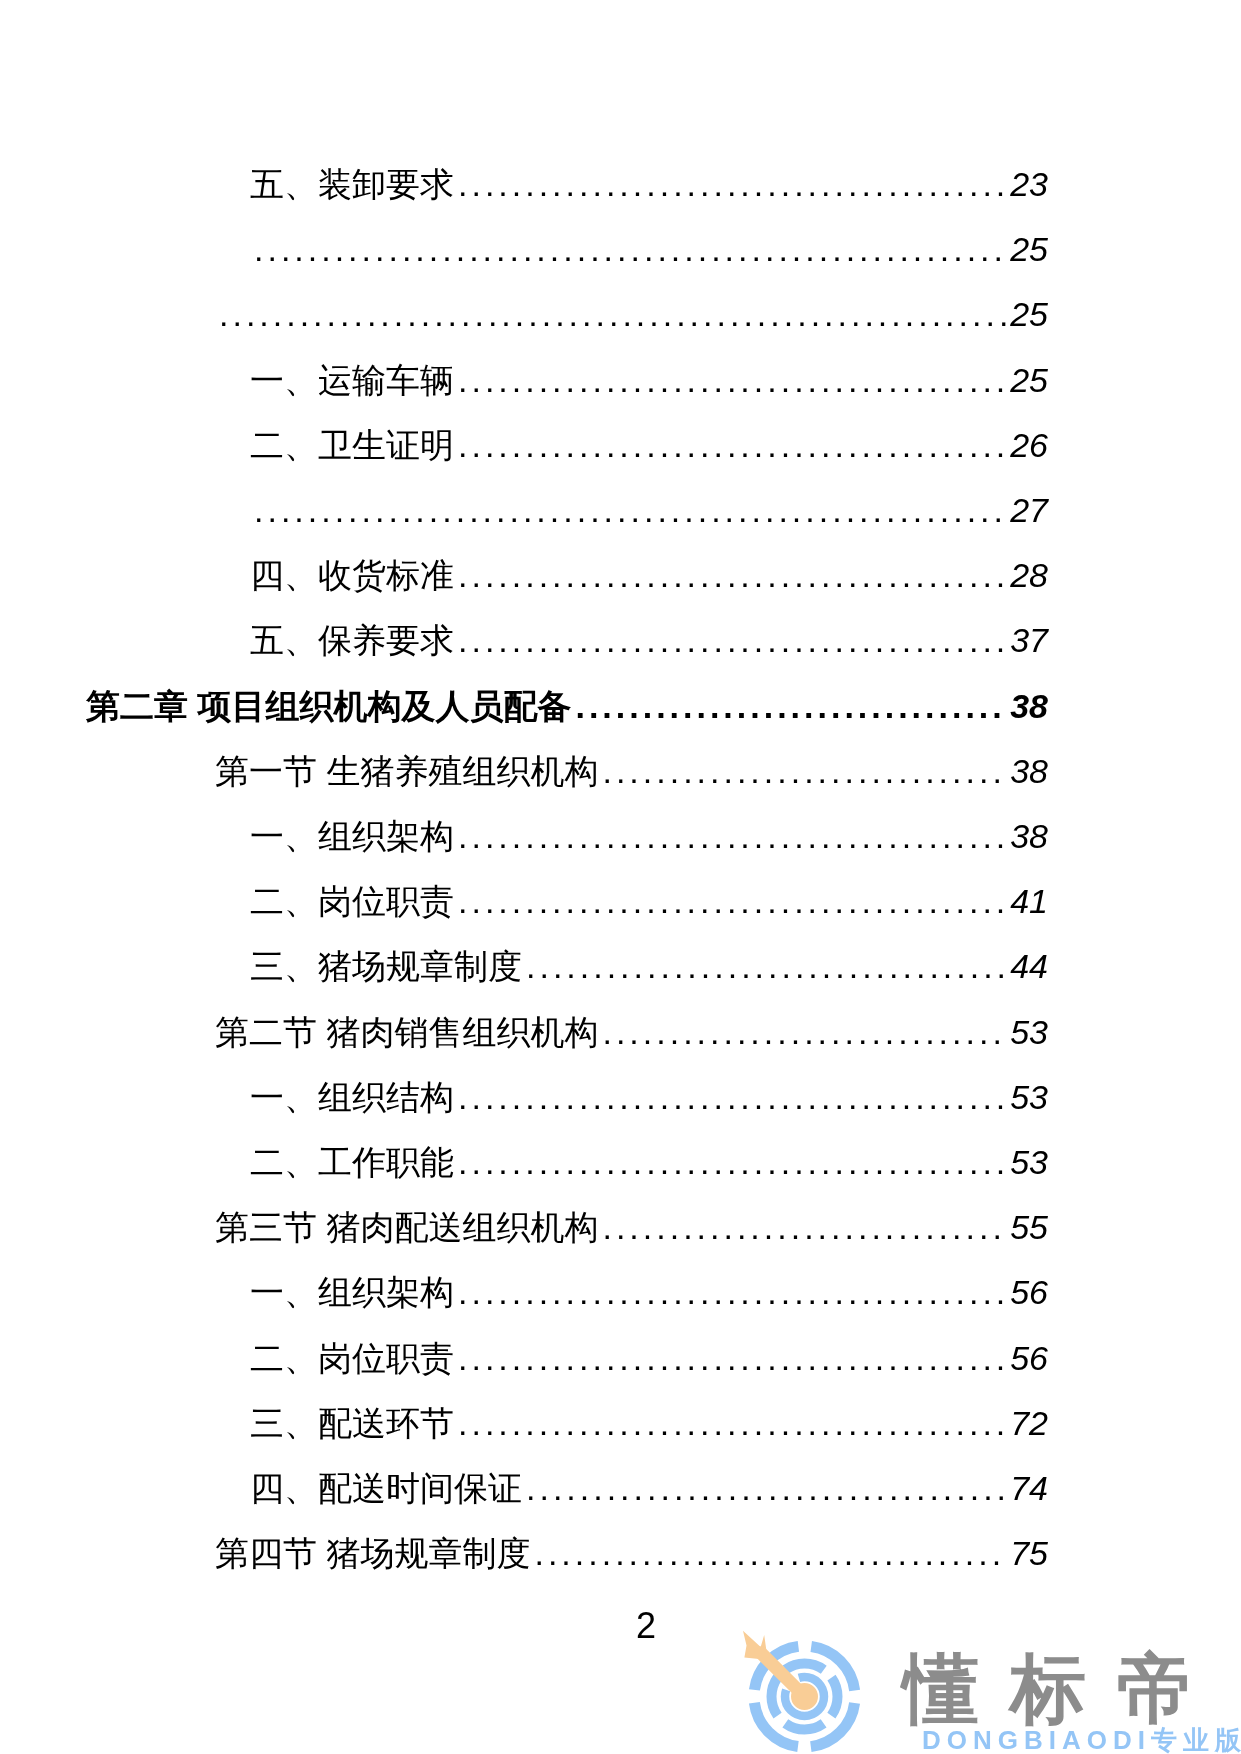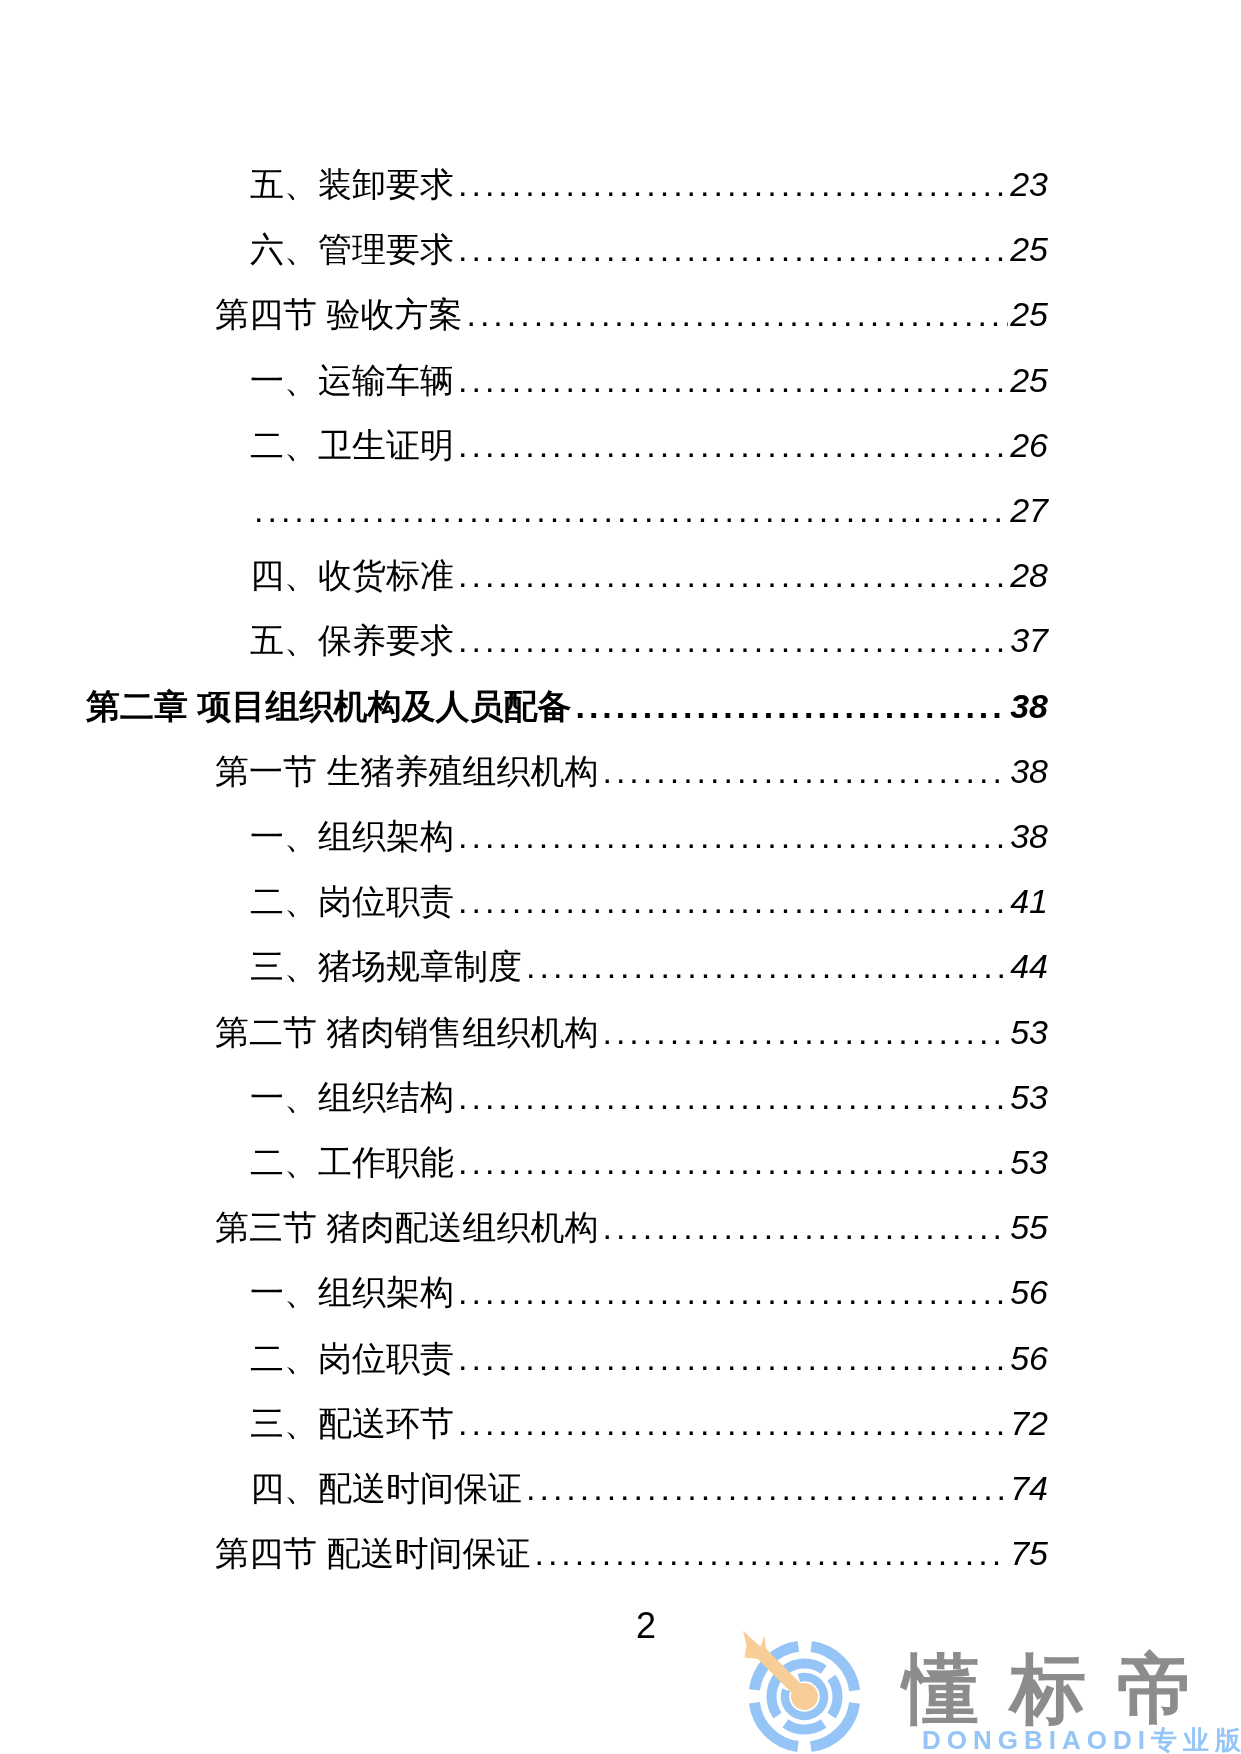--- a/index.html
+++ b/index.html
@@ -90,26 +90,24 @@
 
 <div class="page">
 
   <div class="toc">
       <div class="toc-row lvl-item">
         <span class="toc-label">五、装卸要求</span>
         <span class="toc-leader">............................................................................................................................................................................................................................................................................................................</span>
         <span class="toc-page">23</span>
       </div>
       <div class="toc-row lvl-item">
-        <span class="toc-label">六、管理要求</span>
         <span class="toc-leader">............................................................................................................................................................................................................................................................................................................</span>
         <span class="toc-page">25</span>
       </div>
       <div class="toc-row lvl-section">
-        <span class="toc-label">第四节 验收方案</span>
         <span class="toc-leader">............................................................................................................................................................................................................................................................................................................</span>
         <span class="toc-page">25</span>
       </div>
       <div class="toc-row lvl-item">
         <span class="toc-label">一、运输车辆</span>
         <span class="toc-leader">............................................................................................................................................................................................................................................................................................................</span>
         <span class="toc-page">25</span>
       </div>
       <div class="toc-row lvl-item">
         <span class="toc-label">二、卫生证明</span>
@@ -189,21 +187,21 @@
         <span class="toc-label">三、配送环节</span>
         <span class="toc-leader">............................................................................................................................................................................................................................................................................................................</span>
         <span class="toc-page">72</span>
       </div>
       <div class="toc-row lvl-item">
         <span class="toc-label">四、配送时间保证</span>
         <span class="toc-leader">............................................................................................................................................................................................................................................................................................................</span>
         <span class="toc-page">74</span>
       </div>
       <div class="toc-row lvl-section">
-        <span class="toc-label">第四节 配送时间保证</span>
+        <span class="toc-label">第四节 猪场规章制度</span>
         <span class="toc-leader">............................................................................................................................................................................................................................................................................................................</span>
         <span class="toc-page">75</span>
       </div>
     </div>
 
   <div class="page-number">2</div>
 
   <div class="watermark">
     <svg class="wm-icon" viewBox="0 0 174 174" xmlns="http://www.w3.org/2000/svg">
       <g transform="translate(86.5,74.5)">

